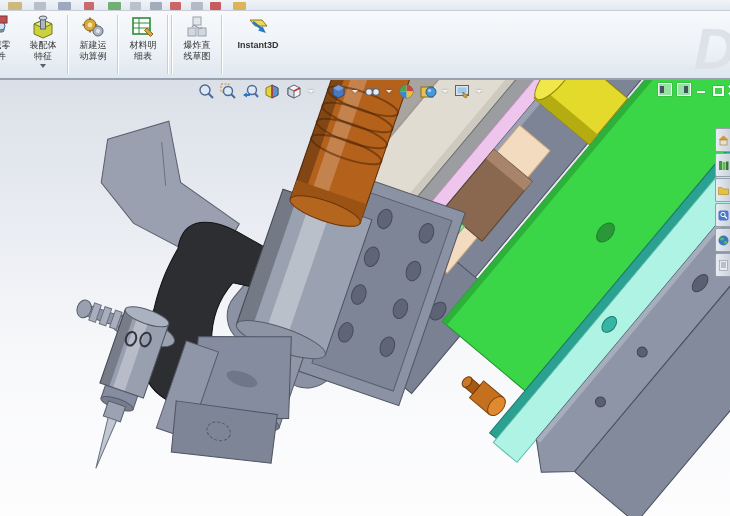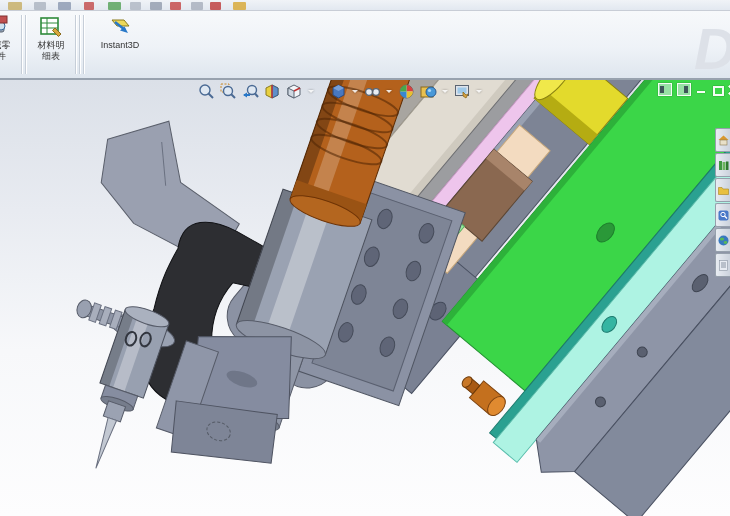--- a/index.html
+++ b/index.html
@@ -84,48 +84,85 @@
       <rect x="4" y="6" width="16" height="12" rx="2" fill="#9aa4b4" stroke="#5a6472"></rect>
       <circle cx="9" cy="12" r="4" fill="#cfe2f0" stroke="#3a6a9a"></circle>
       <circle cx="17" cy="12" r="4" fill="#cfe2f0" stroke="#3a6a9a"></circle>
       <rect x="14" y="2" width="9" height="7" fill="#c05050" stroke="#803030"></rect>
     </svg>
     <span class="t">隐藏零</span>
     <span class="t">部件</span>
 
   </div>
 
+  <div class="cmdbtn">
+    <svg class="ic" viewBox="0 0 26 26">
+      <polygon points="4,10 13,6 22,10 22,20 13,24 4,20" fill="#cdd23c" stroke="#6f7a1c"></polygon>
+      <polygon points="4,10 13,6 22,10 13,14" fill="#e4e87a" stroke="#6f7a1c"></polygon>
+      <rect x="10.5" y="4" width="5" height="11" fill="#aeb6c2" stroke="#5a6472"></rect>
+      <ellipse cx="13" cy="4" rx="4" ry="2" fill="#cfd5de" stroke="#5a6472"></ellipse>
+    </svg>
+    <span class="t">装配体</span>
+    <span class="t">特征</span>
+    <span class="caret"></span>
+  </div>
 
 
   <div class="sep"></div>
 
+  <div class="cmdbtn">
+    <svg class="ic" viewBox="0 0 26 26">
+      <circle cx="10" cy="11" r="6" fill="#d8a83c" stroke="#8a6a1c"></circle>
+      <circle cx="10" cy="11" r="2.4" fill="#f4e0a0"></circle>
+      <circle cx="18" cy="17" r="5" fill="#aeb6c2" stroke="#5a6472"></circle>
+      <circle cx="18" cy="17" r="2" fill="#e4e8ee"></circle>
+      <g stroke="#8a6a1c" stroke-width="1.6">
+        <line x1="10" y1="3.5" x2="10" y2="6"></line>
+          <line x1="10" y1="16" x2="10" y2="18.5"></line>
+        <line x1="2.5" y1="11" x2="5" y2="11"></line>
+          <line x1="15" y1="11" x2="17.5" y2="11"></line>
+      </g>
+    </svg>
+    <span class="t">新建运</span>
+    <span class="t">动算例</span>
+  </div>
 
   <div class="sep"></div>
 
   <div class="cmdbtn">
     <svg class="ic" viewBox="0 0 26 26">
       <rect x="3" y="4" width="17" height="16" fill="#ffffff" stroke="#2e8a3a" stroke-width="1.6"></rect>
       <line x1="3" y1="9" x2="20" y2="9" stroke="#2e8a3a"></line>
       <line x1="3" y1="14" x2="20" y2="14" stroke="#2e8a3a"></line>
       <line x1="9" y1="4" x2="9" y2="20" stroke="#2e8a3a"></line>
       <polygon points="17,14 23,20 20.5,22.5 14.5,16.5" fill="#d8a83c" stroke="#8a6a1c"></polygon>
     </svg>
     <span class="t">材料明</span>
     <span class="t">细表</span>
   </div>
 
   <div class="sep"></div>
 
 
   <div class="sep"></div>
 
+  <div class="cmdbtn">
+    <svg class="ic" viewBox="0 0 26 26">
+      <rect x="4" y="14" width="8" height="8" fill="#d4d8de" stroke="#9aa2ae"></rect>
+      <rect x="14" y="14" width="8" height="8" fill="#d4d8de" stroke="#9aa2ae"></rect>
+      <rect x="9" y="3" width="8" height="8" fill="#e2e6ea" stroke="#9aa2ae"></rect>
+      <path d="M8,13 q2,-3 5,0 q3,3 5,0" fill="none" stroke="#9aa2ae" stroke-width="1.4"></path>
+    </svg>
+    <span class="t">爆炸直</span>
+    <span class="t">线草图</span>
+  </div>
 
   <div class="sep"></div>
 
-  <div class="cmdbtn" style="min-width:62px;">
+  <div class="cmdbtn" style="min-width:62px;font-weight:bold;">
     <svg class="ic" viewBox="0 0 26 26">
       <polygon points="5,6 17,6 22,12 10,12" fill="#ecd95a" stroke="#8a7a1c"></polygon>
       <line x1="8" y1="8" x2="18" y2="16" stroke="#2878c8" stroke-width="2.4"></line>
       <polygon points="21,19 13,16.5 17.5,12.5" fill="#2878c8"></polygon>
     </svg>
     <span class="t">Instant3D</span>
   </div>
 
   <div class="watermark">D</div>
 </div>

